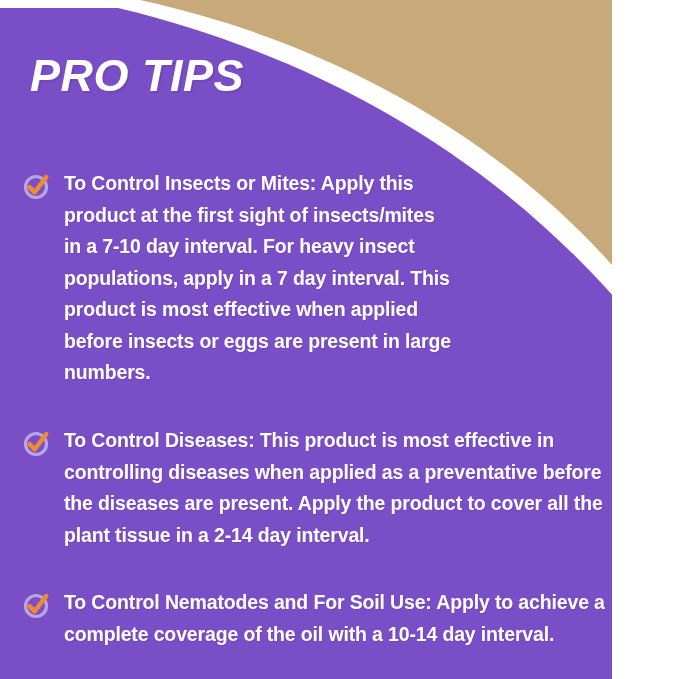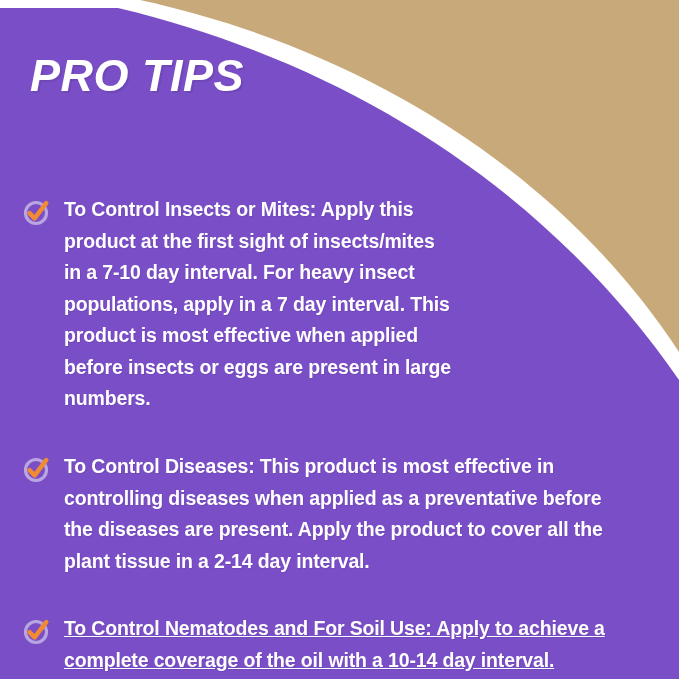--- a/index.html
+++ b/index.html
@@ -2,21 +2,21 @@
 <html><head>
 <meta charset="utf-8">
 <style>
   html, body {
     margin: 0;
     padding: 0;
     background: #ffffff;
   }
   #canvas {
     position: relative;
-    width: 679px;
+    width: 612px;
     height: 679px;
     overflow: hidden;
     background: #0369a1;
     font-family: "Liberation Sans", "DejaVu Sans", sans-serif;
   }
   #shape-layer {
     position: absolute;
     inset: 0;
     width: 679px;
     height: 679px;
@@ -42,21 +42,20 @@
     white-space: nowrap;
     text-shadow: 2px 2px 0 rgba(90,55,150,0.30);
   }
 
   
   #tips {
     position: absolute;
     left: 22px;
     top: 168px;
     width: 636px;
-    margin-top: 26px;
   }
   .tip-item {
     position: relative;
     display: flex;
     align-items: flex-start;
     margin-bottom: 36px;
   }
   .tip-item:last-child { margin-bottom: 0; }
 
   .tip-icon {
@@ -75,21 +74,21 @@
     font-size: 19.5px;
     font-weight: bold;
     line-height: 1.62;
     letter-spacing: -0.15px;
     text-shadow: 1px 1px 0 rgba(86,52,144,0.22);
   }
 
   
   .tip-narrow .tip-text { max-width: 392px; }
   .tip-mid    .tip-text { max-width: 560px; }
-  .tip-wide   .tip-text { max-width: 600px; text-decoration: underline; }
+  .tip-wide   .tip-text { max-width: 600px; }
 </style>
 </head>
 <body>
 
 <div id="canvas">
 
   <svg id="shape-layer" viewBox="0 0 679 679" aria-hidden="true">
     <rect x="0" y="0" width="679" height="679" fill="#c8a979"></rect>
 
     <path d="M 0 0 L 140 0 C 360 48 560 170 679 352 L 679 679 L 0 679 Z" fill="#ffffff"></path>

